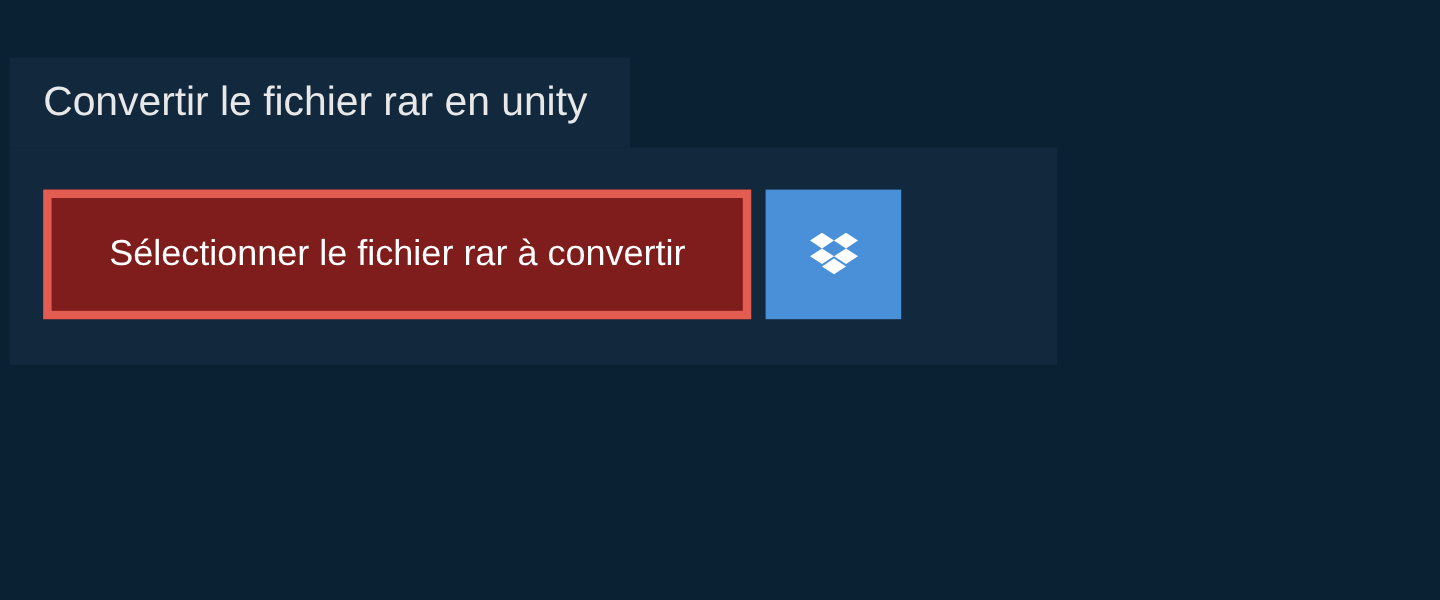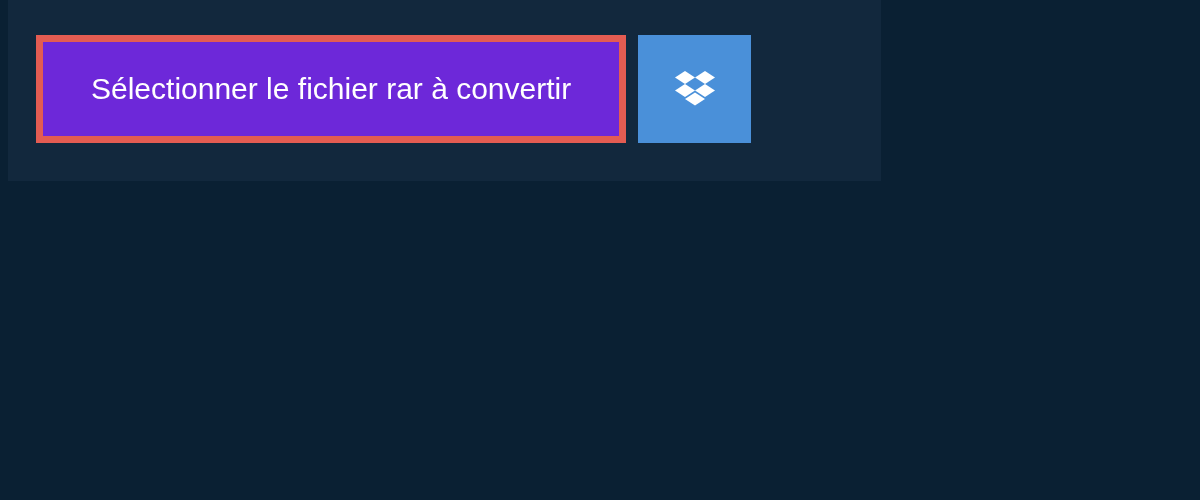--- a/index.html
+++ b/index.html
@@ -34,21 +34,21 @@
       margin-left: 8px;
       margin-right: 8px;
       padding: 35px 28px 38px 28px;
       width: 873px;
     }
     .button-row {
       display: flex;
       gap: 12px;
     }
     .select-button {
-      background: #6d28d9;
+      background: #7f1d1d;
       border: 7px solid #e35c52;
       color: #ffffff;
       font-size: 30px;
       font-weight: 300;
       padding: 30px 48px;
       cursor: pointer;
       white-space: nowrap;
       display: flex;
       align-items: center;
       justify-content: center;
@@ -63,20 +63,23 @@
       justify-content: center;
     }
     .dropbox-icon {
       fill: #ffffff;
     }
   </style>
 </head>
 <body>
 
 <div class="container">
+  <div class="title-bar">
+    <h1 class="title">Convertir le fichier rar en unity</h1>
+  </div>
   <div class="panel">
     <div class="button-row">
       <button class="select-button">
         <span>Sélectionner le fichier rar à convertir</span>
       </button>
       <button class="dropbox-button">
         <svg class="dropbox-icon" width="40" height="36" viewBox="0 0 40 36">
           <path d="M10 0 L20 6.5 L10 13 L0 6.5 Z"></path>
           <path d="M30 0 L40 6.5 L30 13 L20 6.5 Z"></path>
           <path d="M0 19.5 L10 13 L20 19.5 L10 26 Z"></path>

